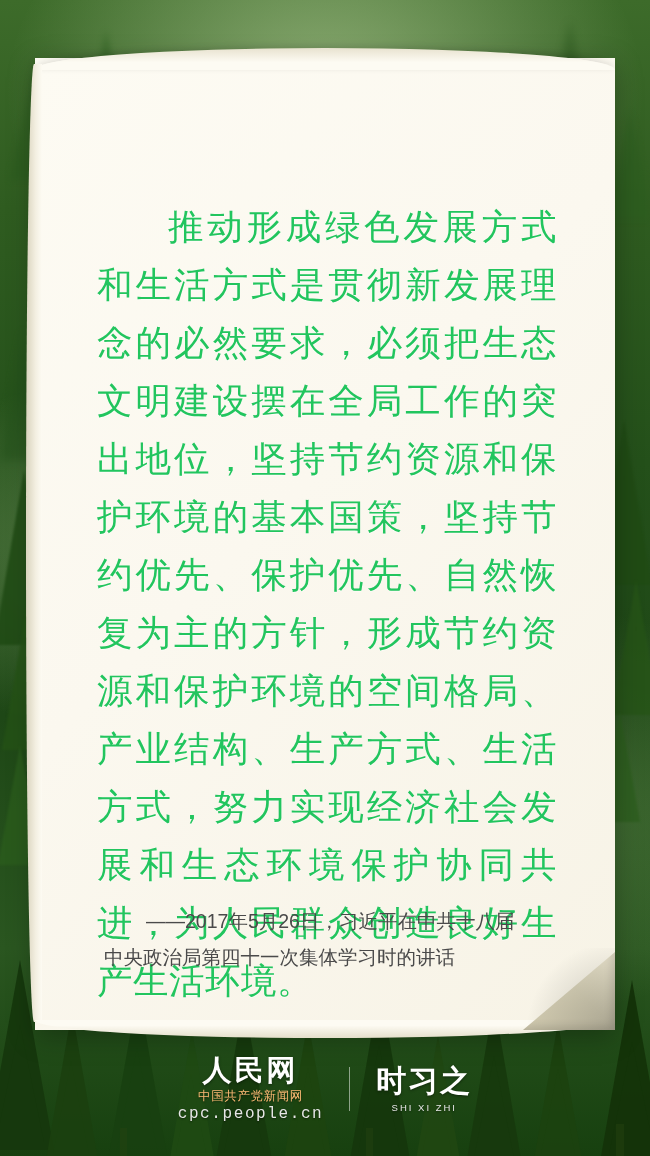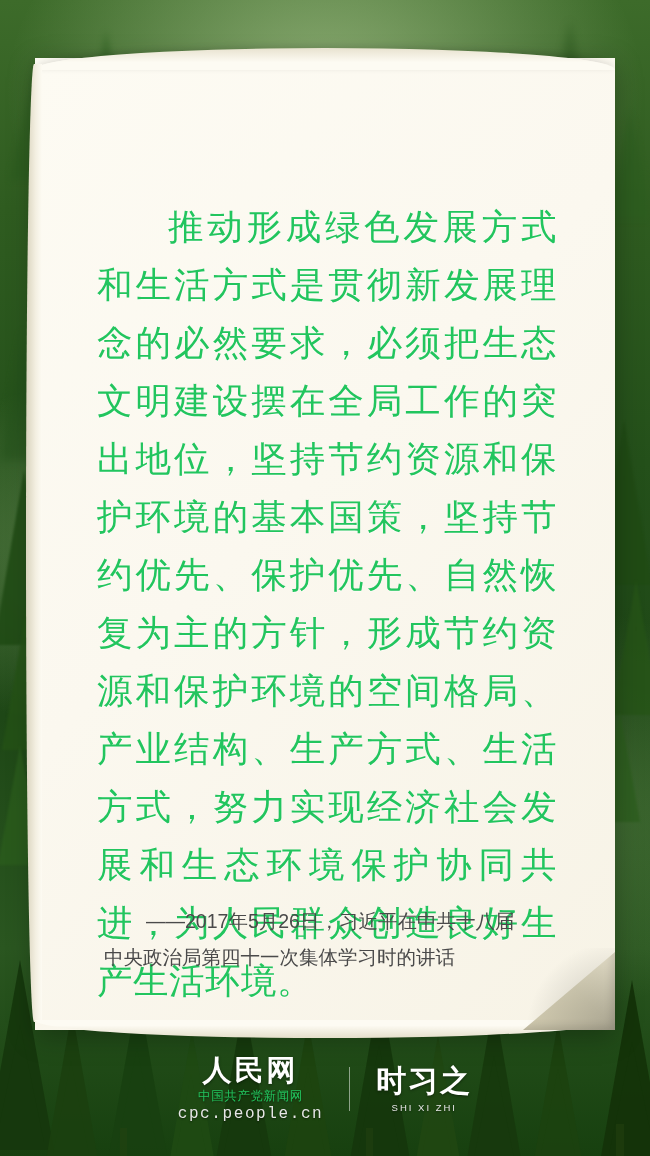--- a/index.html
+++ b/index.html
@@ -132,21 +132,21 @@
   .pd-logo{
     display:flex; flex-direction:column; align-items:center; line-height:1;
   }
   .pd-main{
     font-size:29px; font-weight:700; color:#ffffff;
     letter-spacing:3px;
     font-family:"Liberation Serif","DejaVu Serif",serif;
     text-shadow:0 1px 3px rgba(0,0,0,.45);
   }
   .pd-sub{
-    font-size:12.5px; color:#22c55e; margin-top:5px; letter-spacing:.6px;
+    font-size:12.5px; color:#fdba74; margin-top:5px; letter-spacing:.6px;
     font-family:"Liberation Sans","DejaVu Sans",sans-serif;
     text-shadow:0 1px 2px rgba(0,0,0,.45);
   }
   .pd-url{
     font-size:16px; color:#e6e6e6; margin-top:4px; letter-spacing:1.6px;
     font-family:"Liberation Mono","DejaVu Sans Mono",monospace;
     text-shadow:0 1px 2px rgba(0,0,0,.45);
   }
   .divider-v{
     width:1px; height:44px; background:rgba(255,255,255,.5);

